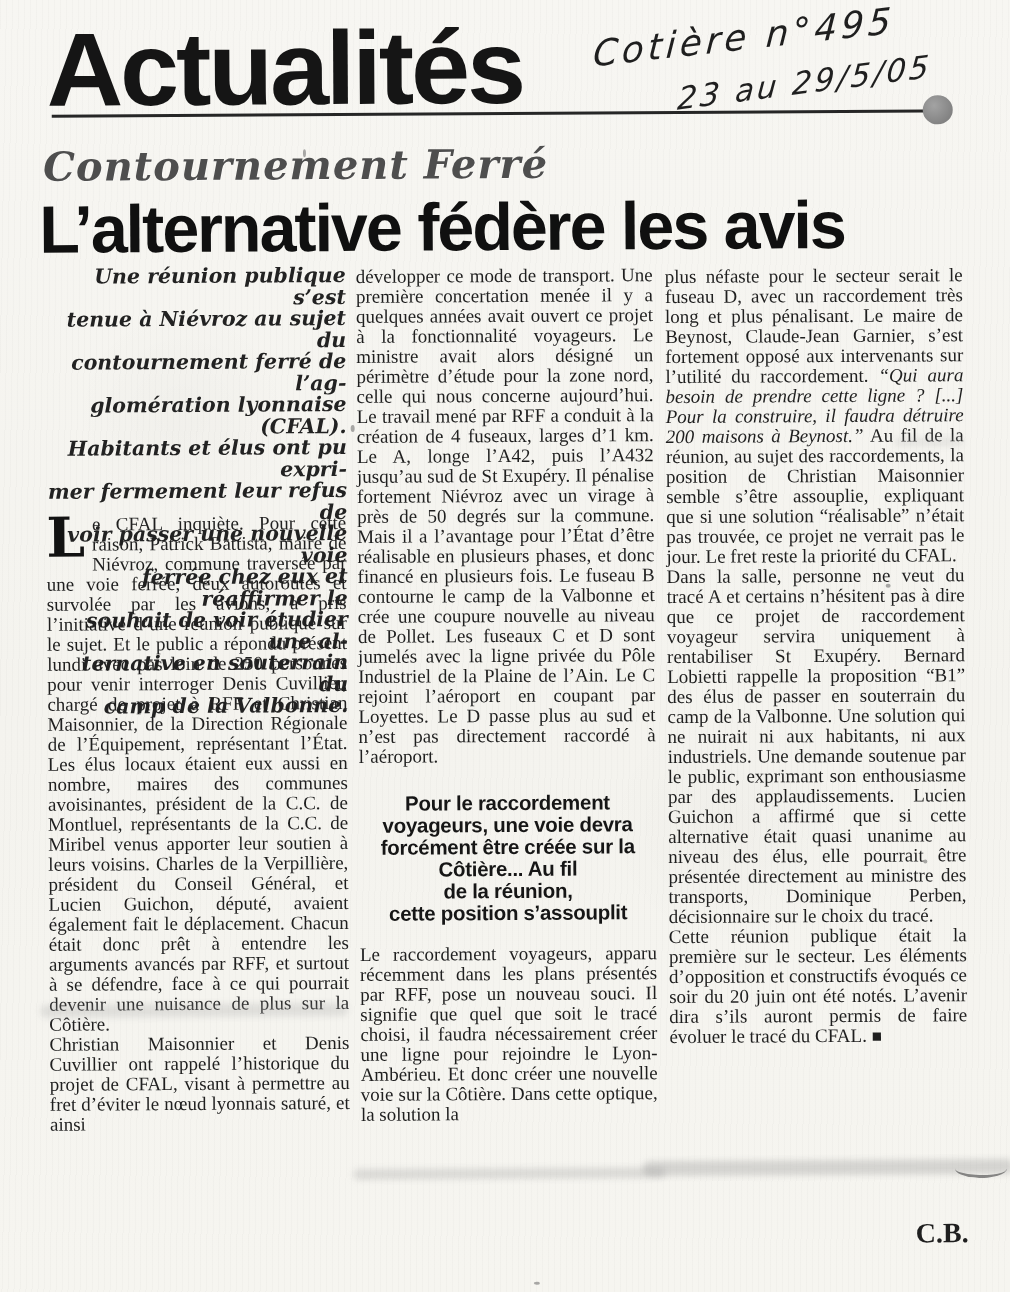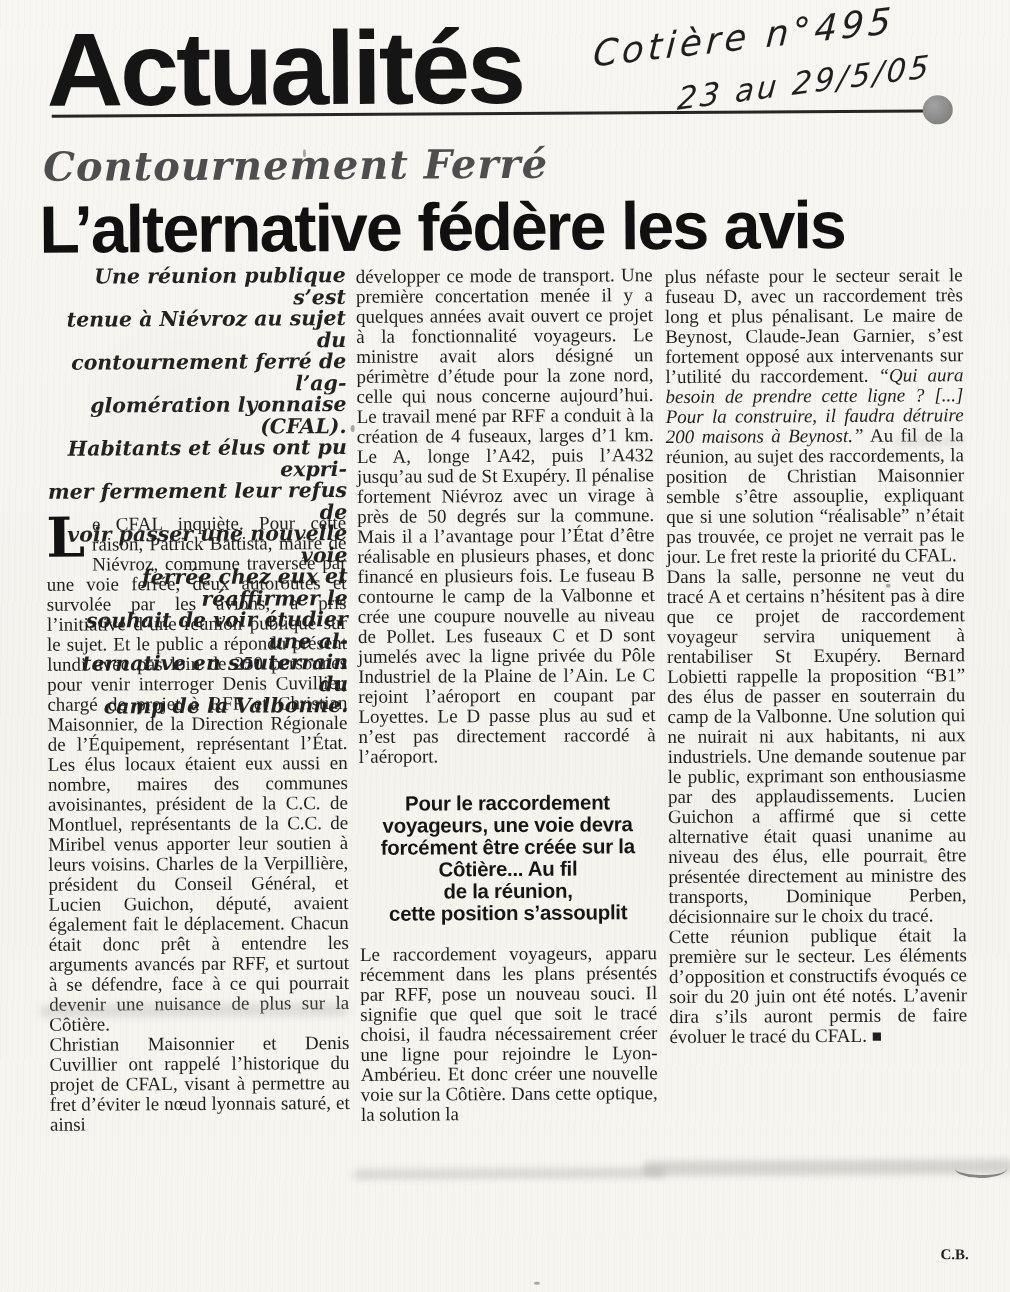--- a/index.html
+++ b/index.html
@@ -67,21 +67,21 @@
     font-size:55px;line-height:41px;padding:2px 7px 0 0;color:#121212;
   }
   .pullquote{
     margin:26px 0 20px 0;
     font-family:"Liberation Sans", sans-serif;font-weight:bold;
     font-size:20.5px;line-height:22px;text-align:center;color:#161616;
     white-space:pre-line;letter-spacing:-0.3px;
   }
   .qt{font-style:italic;}
   .endmark-sq{font-style:normal;font-size:17px;letter-spacing:0;}
-  .byline{position:absolute;right:0;bottom:1px;font-weight:bold;font-size:15px;}
+  .byline{position:absolute;right:0;bottom:22px;font-weight:bold;font-size:28px;}
 
   
   .smudge{position:absolute;pointer-events:none;filter:blur(3px);border-radius:6px;}
   .sm1{left:38px;top:1002px;width:308px;height:13px;background:rgba(165,165,165,0.28);}
   .sm2{left:350px;top:1168px;width:312px;height:11px;background:rgba(158,158,158,0.30);}
   .sm3{left:640px;top:1162px;width:370px;height:15px;background:rgba(150,150,150,0.34);}
   .sm4{left:895px;top:440px;width:70px;height:9px;background:rgba(175,175,175,0.22);}
   .squiggle{position:absolute;left:952px;top:1162px;width:52px;height:16px;
     border-bottom:3px solid rgba(90,90,90,0.7);border-radius:0 0 60% 40%;
     transform:rotate(4deg);pointer-events:none;}

